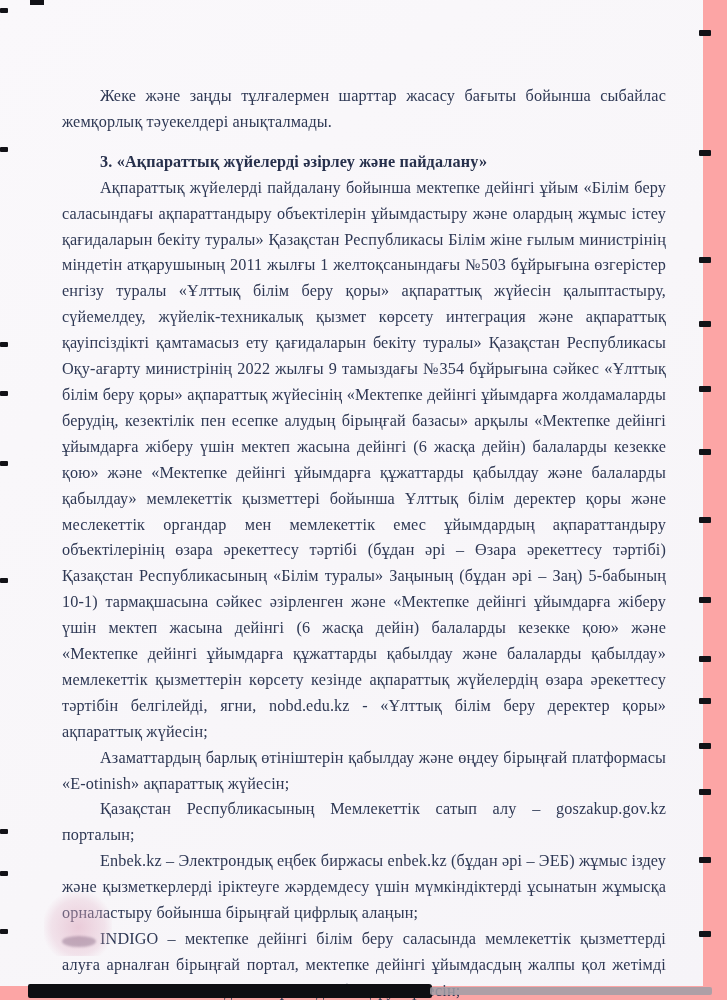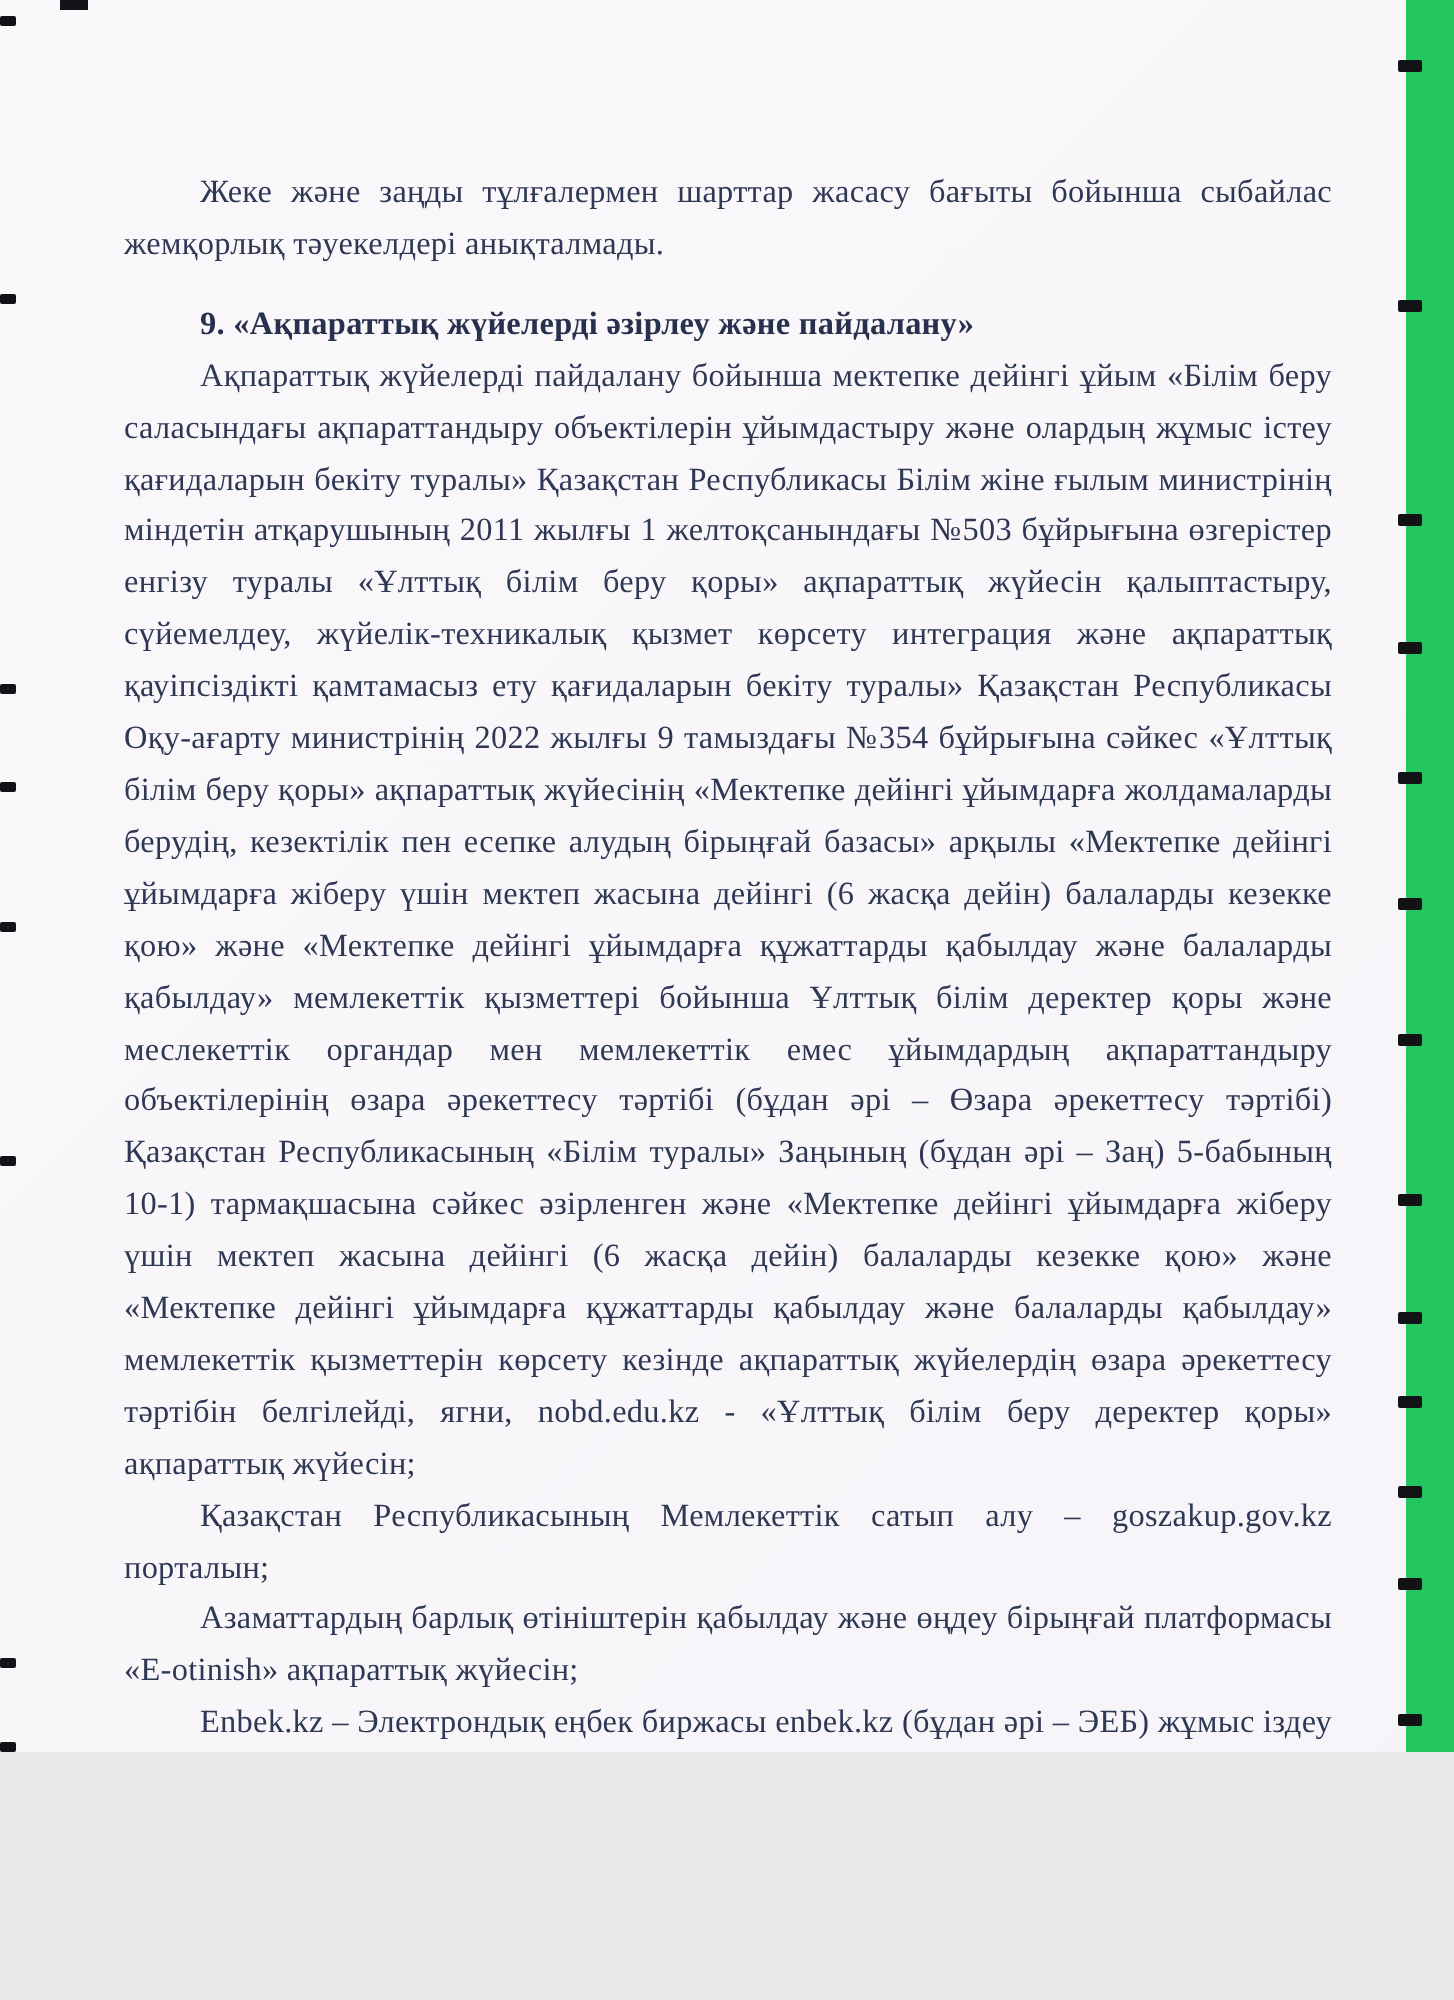--- a/index.html
+++ b/index.html
@@ -2,23 +2,23 @@
 <html><head>
 <meta charset="utf-8">
 <style>
   html,body{margin:0;padding:0;}
   body{
     background:#e9e9ec;
     font-family:"Liberation Serif","DejaVu Serif",serif;
   }
   .scan{
     position:relative;
-    width:727px;height:876px;
+    width:727px;height:1000px;
     margin:0 auto;
-    background:#22c55e;
+    background:#fca5a5;
     overflow:hidden;
   }
   
   .paper{
     position:absolute;left:0;top:0;
     width:703px;height:986px;
     background:linear-gradient(135deg,#faf8fb 0%,#f8f6f9 55%,#f6f4f8 100%);
   }
   .content{
     position:absolute;
@@ -66,24 +66,24 @@
 </style>
 </head>
 <body>
 
 <div class="scan">
 
   <div class="paper"></div>
 
   <div class="content">
     <p>Жеке және заңды тұлғалермен шарттар жасасу бағыты бойынша сыбайлас жемқорлық тәуекелдері анықталмады.</p>
-    <p class="heading">9. «Ақпараттық жүйелерді әзірлеу және пайдалану»</p>
+    <p class="heading">3. «Ақпараттық жүйелерді әзірлеу және пайдалану»</p>
     <p>Ақпараттық жүйелерді пайдалану бойынша мектепке дейінгі ұйым «Білім беру саласындағы ақпараттандыру объектілерін ұйымдастыру және олардың жұмыс істеу қағидаларын бекіту туралы» Қазақстан Республикасы Білім жіне ғылым министрінің міндетін атқарушының 2011 жылғы 1 желтоқсанындағы №503 бұйрығына өзгерістер енгізу туралы «Ұлттық білім беру қоры» ақпараттық жүйесін қалыптастыру, сүйемелдеу, жүйелік-техникалық қызмет көрсету интеграция және ақпараттық қауіпсіздікті қамтамасыз ету қағидаларын бекіту туралы» Қазақстан Республикасы Оқу-ағарту министрінің 2022 жылғы 9 тамыздағы №354 бұйрығына сәйкес «Ұлттық білім беру қоры» ақпараттық жүйесінің «Мектепке дейінгі ұйымдарға жолдамаларды берудің, кезектілік пен есепке алудың бірыңғай базасы» арқылы «Мектепке дейінгі ұйымдарға жіберу үшін мектеп жасына дейінгі (6 жасқа дейін) балаларды кезекке қою» және «Мектепке дейінгі ұйымдарға құжаттарды қабылдау және балаларды қабылдау» мемлекеттік қызметтері бойынша Ұлттық білім деректер қоры және меслекеттік органдар мен мемлекеттік емес ұйымдардың ақпараттандыру объектілерінің өзара әрекеттесу тәртібі (бұдан әрі – Өзара әрекеттесу тәртібі) Қазақстан Республикасының «Білім туралы» Заңының (бұдан әрі – Заң) 5-бабының 10-1) тармақшасына сәйкес әзірленген және «Мектепке дейінгі ұйымдарға жіберу үшін мектеп жасына дейінгі (6 жасқа дейін) балаларды кезекке қою» және «Мектепке дейінгі ұйымдарға құжаттарды қабылдау және балаларды қабылдау» мемлекеттік қызметтерін көрсету кезінде ақпараттық жүйелердің өзара әрекеттесу тәртібін белгілейді, ягни, nobd.edu.kz - «Ұлттық білім беру деректер қоры» ақпараттық жүйесін;</p>
+    <p>Азаматтардың барлық өтініштерін қабылдау және өңдеу бірыңғай платформасы «E-otinish» ақпараттық жүйесін;</p>
     <p>Қазақстан Республикасының Мемлекеттік сатып алу – goszakup.gov.kz порталын;</p>
-    <p>Азаматтардың барлық өтініштерін қабылдау және өңдеу бірыңғай платформасы «E-otinish» ақпараттық жүйесін;</p>
     <p>Enbek.kz – Электрондық еңбек биржасы enbek.kz (бұдан әрі – ЭЕБ) жұмыс іздеу және қызметкерлерді іріктеуге жәрдемдесу үшін мүмкіндіктерді ұсынатын жұмысқа орналастыру бойынша бірыңғай цифрлық алаңын;</p>
     <p>INDIGO – мектепке дейінгі білім беру саласында мемлекеттік қызметтерді алуға арналған бірыңғай портал, мектепке дейінгі ұйымдасдың жалпы қол жетімді тізілімі және мектепке дейінгі ұйымды басқару жүйесін;</p>
   </div>
 
   <div class="art top-nub"></div>
 
   <div class="art lm" style="top:8px"></div>
   <div class="art lm" style="top:147px"></div>
   <div class="art lm" style="top:342px"></div>
   <div class="art lm" style="top:391px"></div>

